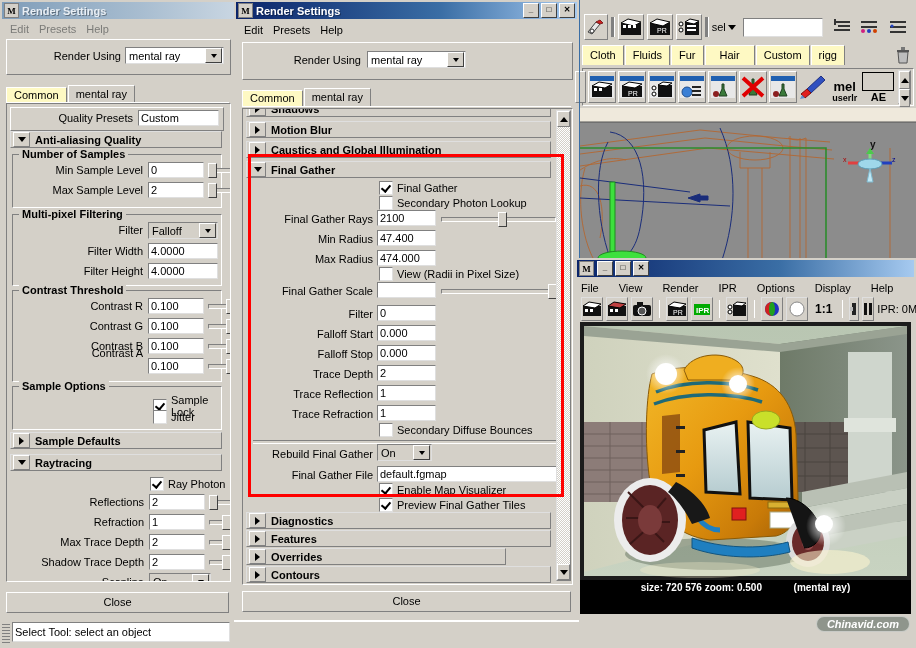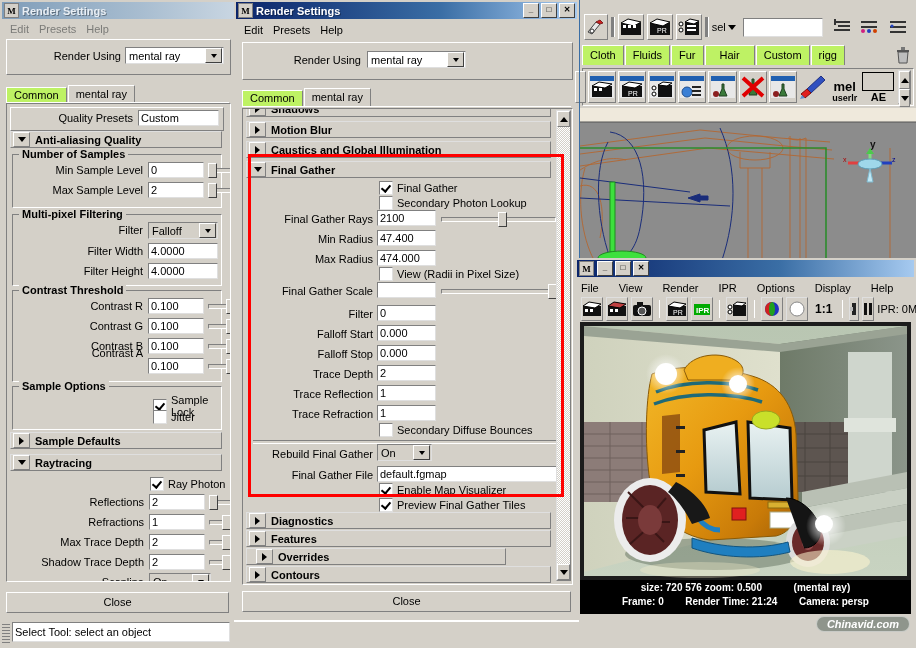--- a/index.html
+++ b/index.html
@@ -60,21 +60,21 @@
 
   .vscroll{width:15px;background:#d4d0c8;border:1px solid;border-color:#dfdfdf #808080 #808080 #dfdfdf;
            display:flex;flex-direction:column;box-sizing:border-box;}
   .vscroll .sbtn{height:14px;background:#d4d0c8;border:1px solid;border-color:#fff #808080 #808080 #fff;
            display:flex;align-items:center;justify-content:center;flex:none;}
   .vscroll .thumbarea{flex:1;background:repeating-conic-gradient(#d4d0c8 0 25%, #fff 0 50%) 0 0/2px 2px;}
   .sbtn i.up{width:0;height:0;border-left:4px solid transparent;border-right:4px solid transparent;border-bottom:5px solid #000;}
   .sbtn i.dn{width:0;height:0;border-left:4px solid transparent;border-right:4px solid transparent;border-top:5px solid #000;}
 
   .tabrow{display:flex;align-items:flex-end;height:18px;}
-  .tab{height:16px;line-height:15px;padding:0 7px;background:#bef264;border:1px solid;
+  .tab{height:16px;line-height:15px;padding:0 7px;background:#fef9c3;border:1px solid;
        border-color:#fff #808080 #808080 #fff;border-bottom:none;font-size:11px;margin-right:1px;box-sizing:border-box;}
   .tab.active{height:18px;line-height:17px;background:#d4d0c8;border-color:#fff #808080 transparent #fff;font-weight:normal;}
 
   
   #winLeft{left:0;top:0;width:236px;height:648px;border:0;background:#d4d0c8;}
 
   
   .shelfArea{position:absolute;left:580px;top:0;width:336px;height:108px;background:#d4d0c8;}
   .iconbtn{width:26px;height:24px;background:#d4d0c8;border:1px solid;border-color:#dfdfdf #808080 #808080 #dfdfdf;
            display:flex;align-items:center;justify-content:center;box-sizing:border-box;}
@@ -235,21 +235,21 @@
         <span>Ray Photon</span>
       </label>
 
       <div class="lbl" style="position:absolute;left:10px;top:392px;width:127px;">Reflections</div>
       <div class="field" style="position:absolute;left:142px;top:390px;width:56px;">2</div>
       <div class="slider" style="position:absolute;left:202px;top:391px;width:22px;">
           <div class="track"></div>
           <div class="knob" style="left:0;"></div>
         </div>
 
-      <div class="lbl" style="position:absolute;left:10px;top:412px;width:127px;">Refractions</div>
+      <div class="lbl" style="position:absolute;left:10px;top:412px;width:127px;">Refraction</div>
       <div class="field" style="position:absolute;left:142px;top:410px;width:56px;">1</div>
       <div class="slider" style="position:absolute;left:202px;top:411px;width:22px;">
           <div class="track"></div>
           <div class="knob" style="left:13px;"></div>
         </div>
 
       <div class="lbl" style="position:absolute;left:10px;top:432px;width:127px;">Max Trace Depth</div>
       <div class="field" style="position:absolute;left:142px;top:430px;width:56px;">2</div>
       <div class="slider" style="position:absolute;left:202px;top:431px;width:22px;">
           <div class="track"></div>
@@ -428,21 +428,21 @@
             <i class="r"></i>
           </span>
         <span>Diagnostics</span>
       </div>
       <div class="sect" style="position:absolute;left:3px;top:421px;width:305px;">
         <span class="exp">
             <i class="r"></i>
           </span>
         <span>Features</span>
       </div>
-      <div class="sect" style="position:absolute;left:3px;top:439px;width:260px;padding-left:7px;">
+      <div class="sect" style="position:absolute;left:3px;top:439px;width:260px;">
         <span class="exp">
             <i class="r"></i>
           </span>
         <span>Overrides</span>
       </div>
       <div class="sect" style="position:absolute;left:3px;top:457px;width:305px;">
         <span class="exp">
             <i class="r"></i>
           </span>
         <span>Contours</span>
@@ -940,30 +940,20 @@
     <div style="position:absolute;left:3px;top:320px;width:331px;height:34px;background:#000;">
       <div class="statusline" style="margin-top:2px;">
         <span>size:</span>
         <span>720</span>
         <span>576</span>
         <span>zoom:</span>
         <span>0.500</span>
         <span style="display:inline-block;width:26px;"></span>
         <span>(mental ray)</span>
       </div>
-      <div class="statusline" style="margin-top:3px;">
-        <span>Frame:</span>
-        <span>0</span>
-        <span style="display:inline-block;width:16px;"></span>
-        <span>Render Time:</span>
-        <span>21:24</span>
-        <span style="display:inline-block;width:16px;"></span>
-        <span>Camera:</span>
-        <span>persp</span>
-      </div>
     </div>
 
     <div class="wm">Chinavid.com</div>
   </div>
 
   <div style="position:absolute;left:234px;bottom:0;width:345px;height:26px;background:#d4d0c8;border-top:2px solid #fff;"></div>
   <div style="position:absolute;left:575px;bottom:0;width:341px;height:10px;background:#d4d0c8;"></div>
 
 </div>
 

